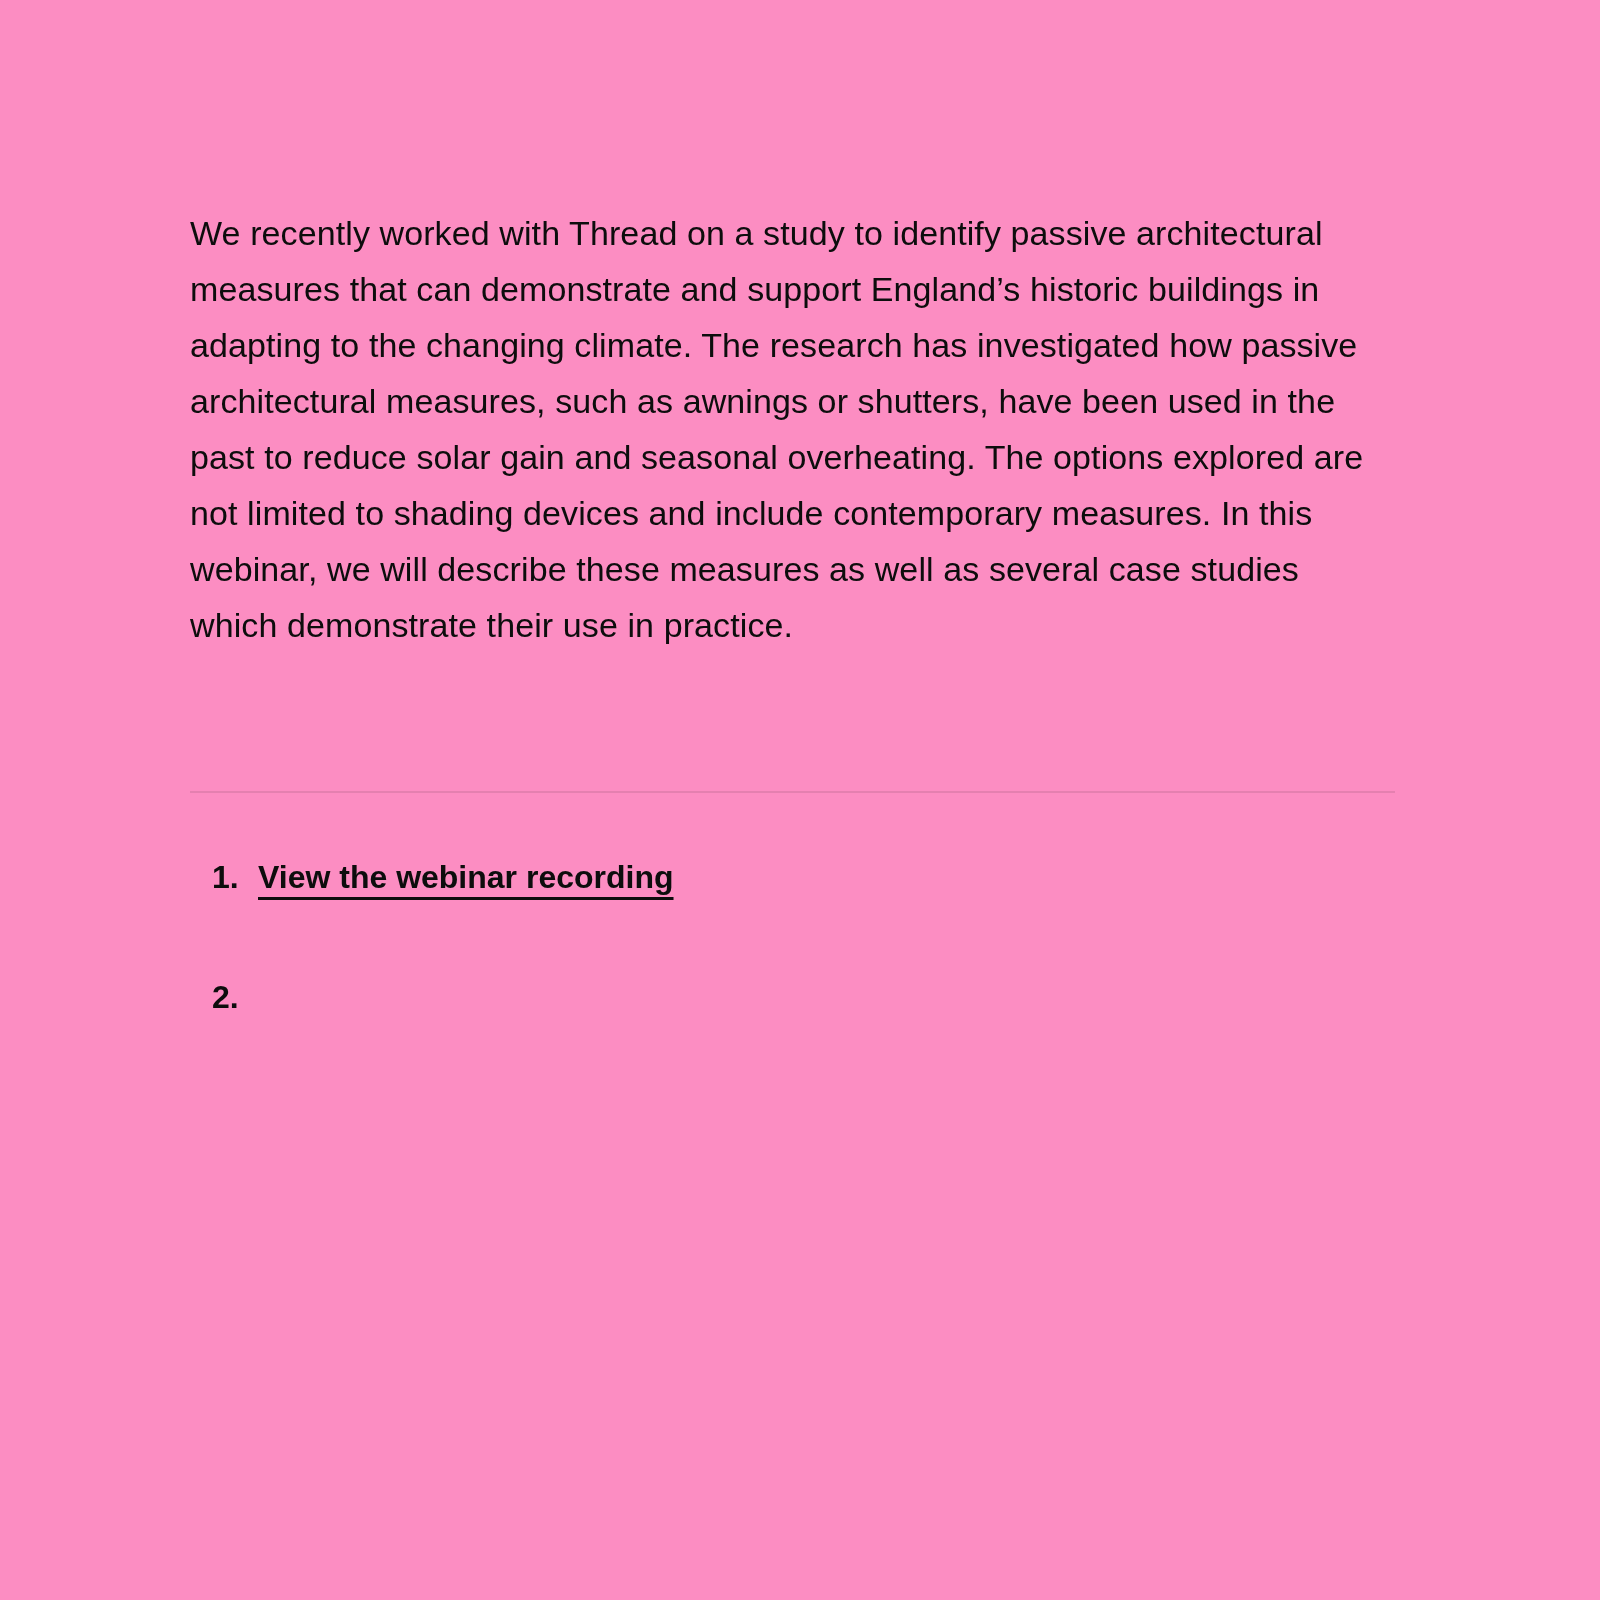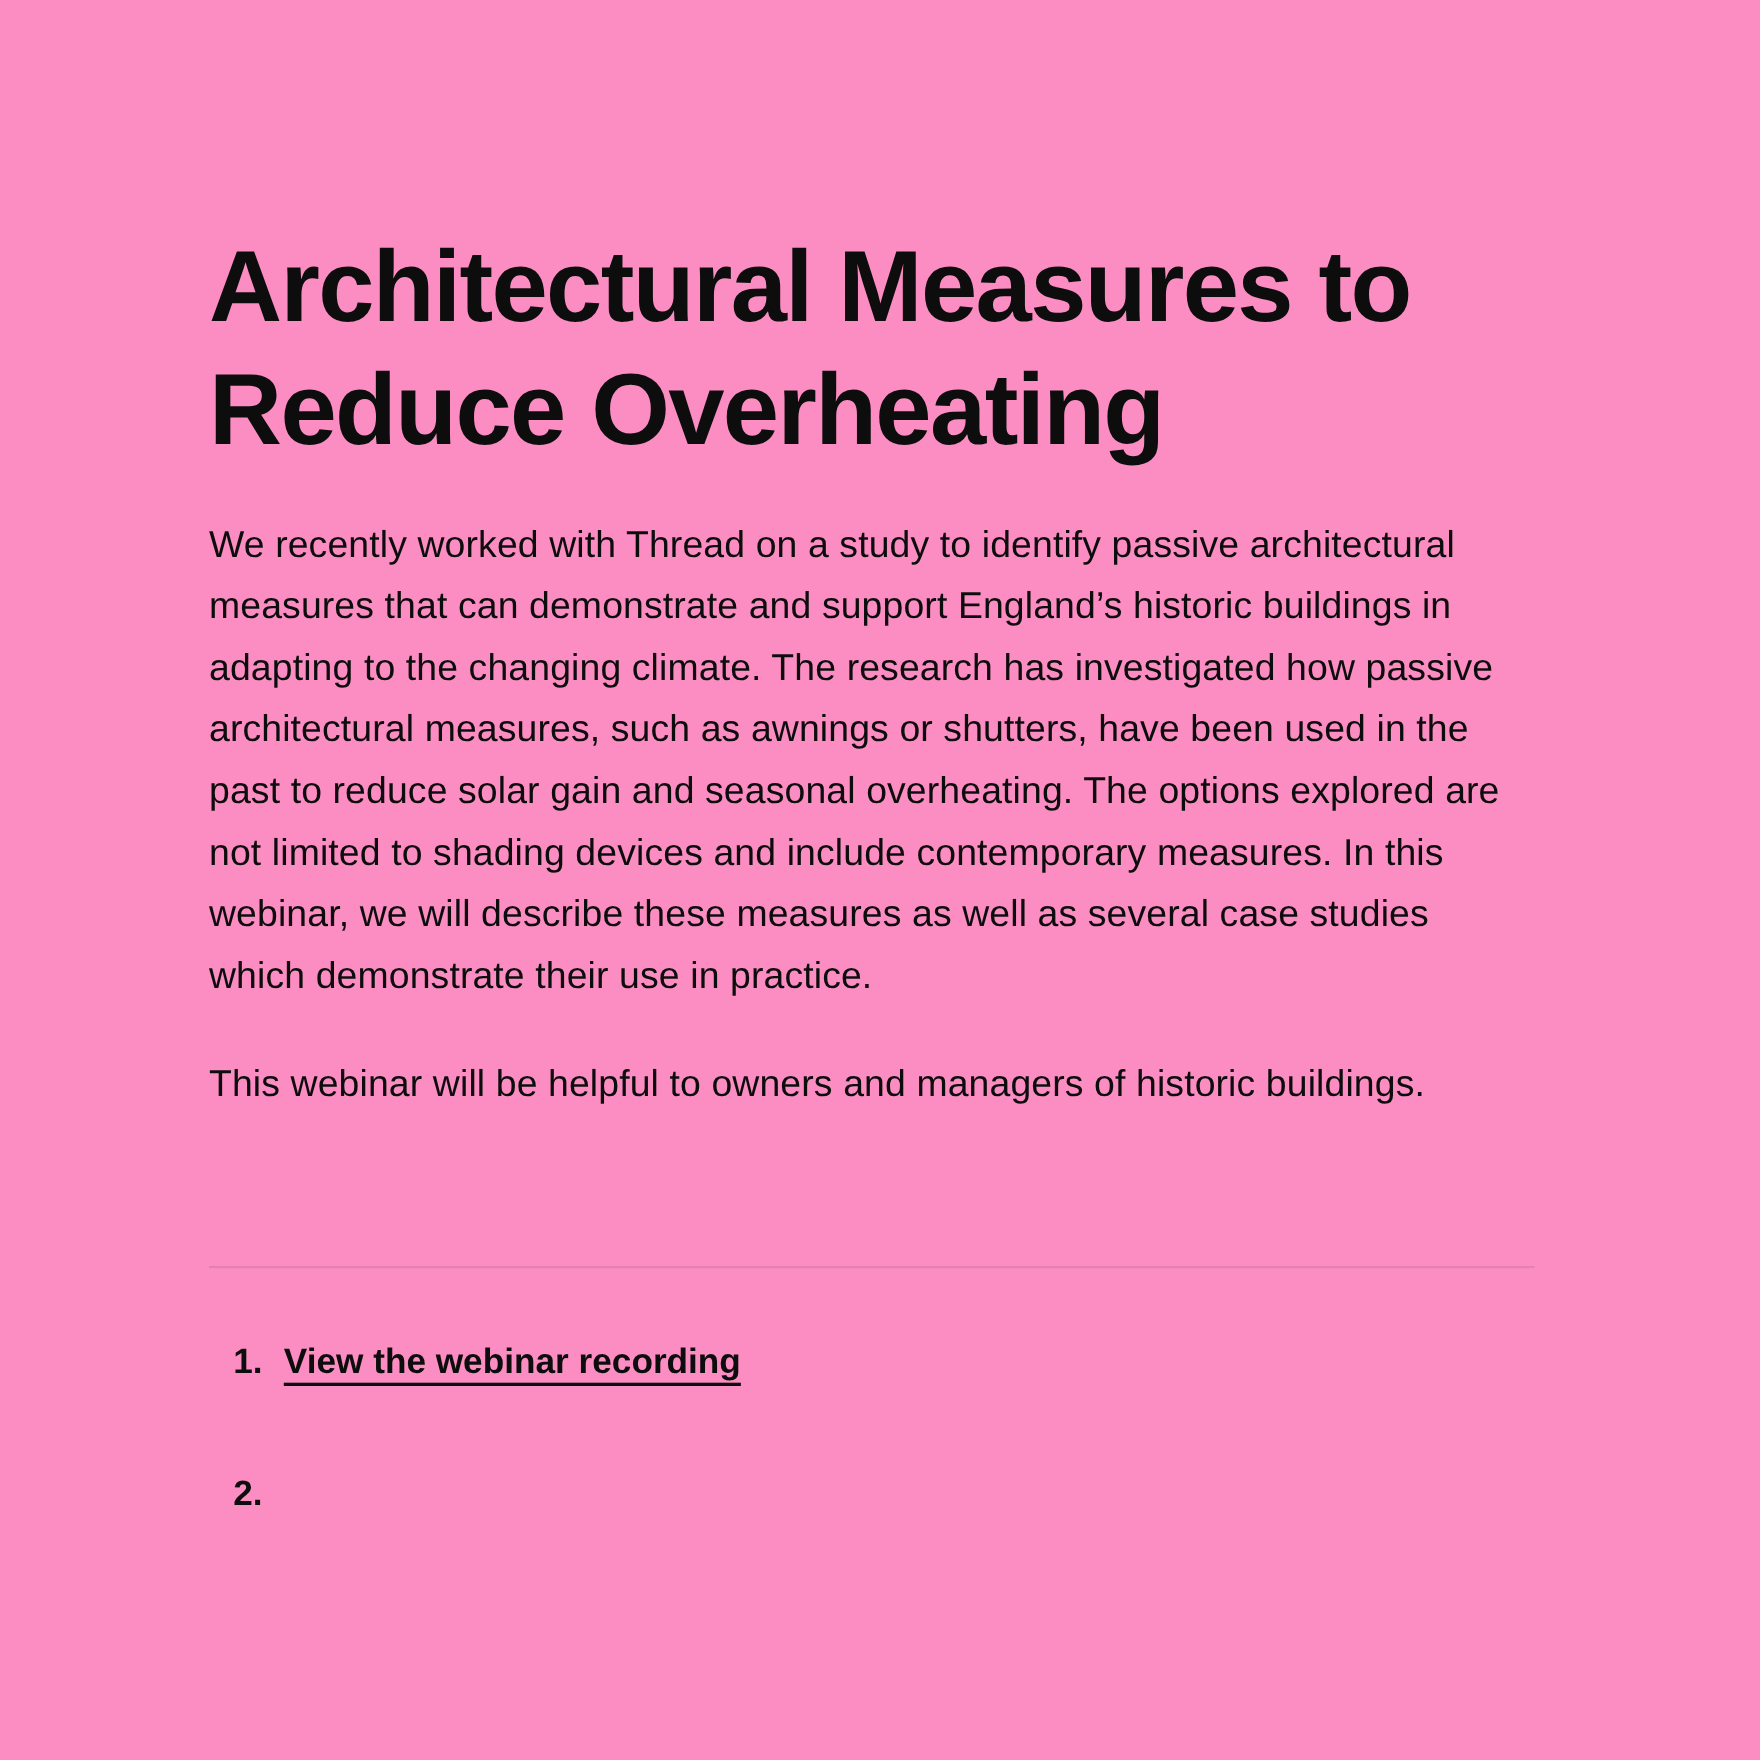--- a/index.html
+++ b/index.html
@@ -70,25 +70,23 @@
     text-decoration-thickness: 3px;
     text-underline-offset: 9px;
     cursor: pointer;
   }
 </style>
 </head>
 <body>
 
 <main class="content">
 
-  <h1 class="page-title">Architectural Measures to Reduce Overheating</h1>
 
   <p class="body-text">We recently worked with Thread on a study to identify passive architectural measures that can demonstrate and support England’s historic buildings in adapting to the changing climate. The research has investigated how passive architectural measures, such as awnings or shutters, have been used in the past to reduce solar gain and seasonal overheating. The options explored are not limited to shading devices and include contemporary measures. In this webinar, we will describe these measures as well as several case studies which demonstrate their use in practice.</p>
 
-  <p class="body-text">This webinar will be helpful to owners and managers of historic buildings.</p>
 
   <hr class="section-divider">
 
   <ol class="link-list">
     <li>
       <span class="list-number">1.</span>
       <a href="#">View the webinar recording</a>
     </li>
     <li>
       <span class="list-number">2.</span>

